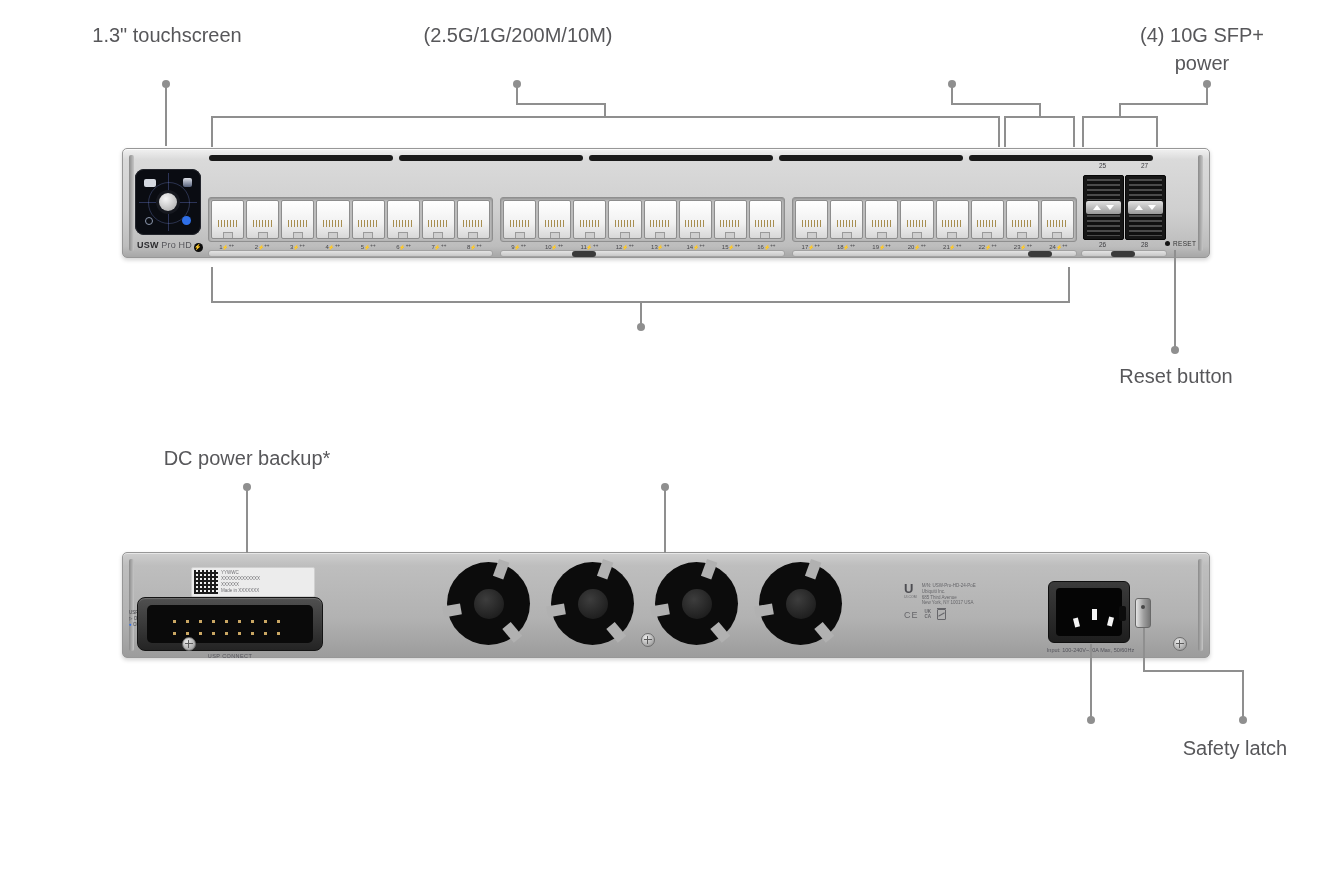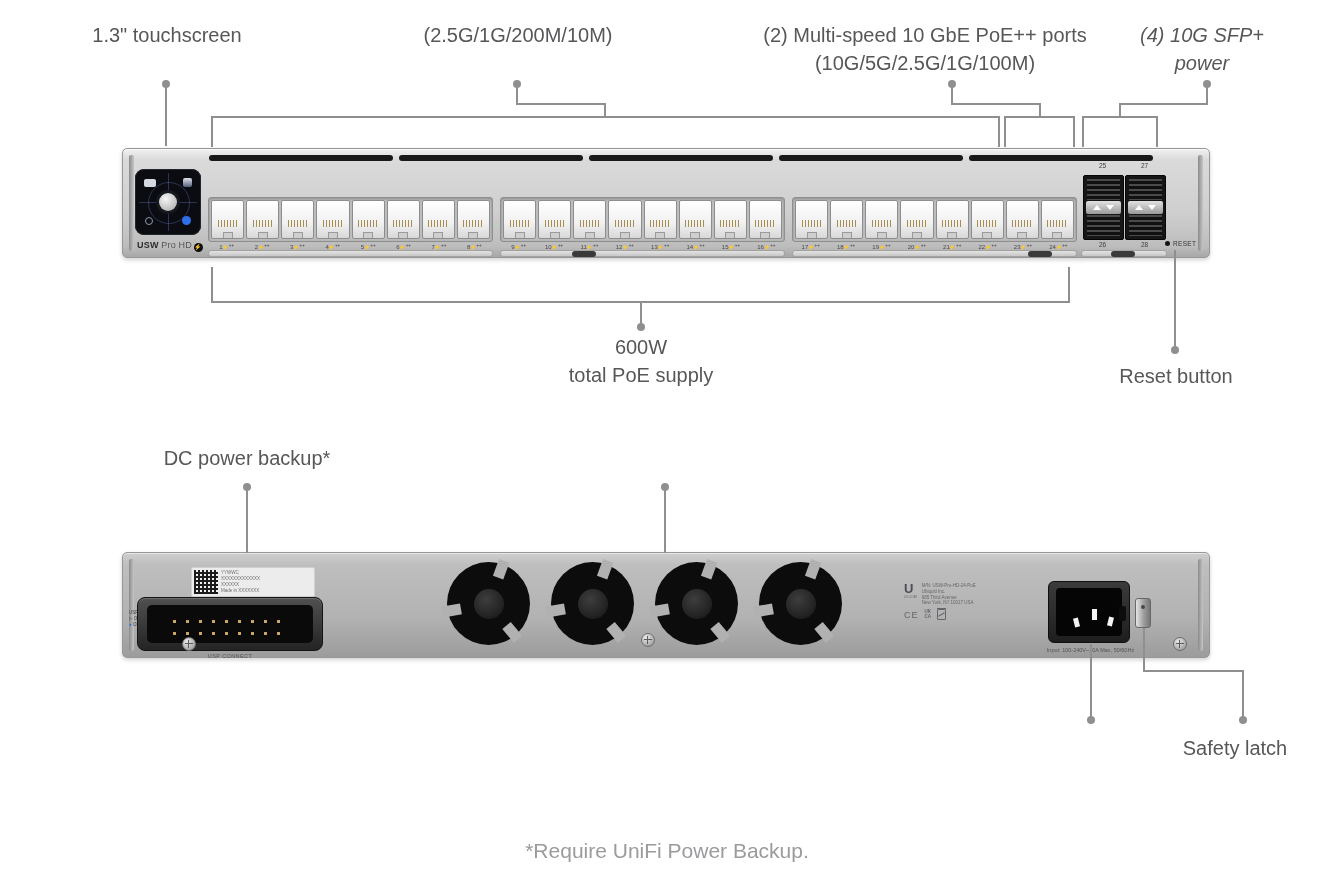--- a/index.html
+++ b/index.html
@@ -138,25 +138,21 @@
 <body>
 
 <div class="canvas">
 
   <div class="lbl" style="left:17px;top:21px;width:300px;">
     <div>1.3" touchscreen</div>
   </div>
   <div class="lbl" style="left:317px;top:21px;width:402px;">
     <div>(2.5G/1G/200M/10M)</div>
   </div>
-  <div class="lbl" style="left:725px;top:21px;width:400px;">
-    <div>(2) Multi-speed 10 GbE PoE++ ports</div>
-    <div>(10G/5G/2.5G/1G/100M)</div>
-  </div>
-  <div class="lbl" style="left:1122px;top:21px;width:160px;font-style:italic;">
+  <div class="lbl" style="left:1122px;top:21px;width:160px;">
     <div>(4) 10G SFP+</div>
     <div>power</div>
   </div>
 
   <div class="ldot" style="left:162px;top:80px;"></div>
   <div class="v" style="left:165px;top:84px;height:62px;"></div>
 
   <div class="ldot" style="left:513px;top:80px;"></div>
   <div class="v" style="left:516px;top:84px;height:20px;"></div>
   <div class="h" style="left:516px;top:103px;width:90px;"></div>
@@ -332,24 +328,20 @@
       <span class="reset-dot"></span>
       <span>RESET</span>
     </div>
   </div>
 
   <div class="v" style="left:211px;top:267px;height:36px;"></div>
   <div class="v" style="left:1068px;top:267px;height:36px;"></div>
   <div class="h" style="left:211px;top:301px;width:859px;"></div>
   <div class="v" style="left:640px;top:301px;height:24px;"></div>
   <div class="ldot" style="left:637px;top:323px;"></div>
-  <div class="lbl" style="left:491px;top:333px;width:300px;">
-    <div>600W</div>
-    <div>total PoE supply</div>
-  </div>
 
   <div class="v" style="left:1174px;top:250px;height:100px;"></div>
   <div class="ldot" style="left:1171px;top:346px;"></div>
   <div class="lbl" style="left:97px;top:444px;width:300px;">DC power backup*</div>
 
   <div class="lbl" style="left:1066px;top:362px;width:220px;">Reset button</div>
   <div class="ldot" style="left:243px;top:483px;"></div>
   <div class="v" style="left:246px;top:489px;height:64px;"></div>
   <div class="ldot" style="left:661px;top:483px;"></div>
   <div class="v" style="left:664px;top:489px;height:64px;"></div>
@@ -451,14 +443,13 @@
 
   <div class="v" style="left:1090px;top:644px;height:76px;"></div>
   <div class="ldot" style="left:1087px;top:716px;"></div>
   <div class="v" style="left:1143px;top:628px;height:44px;"></div>
   <div class="h" style="left:1143px;top:670px;width:101px;"></div>
   <div class="v" style="left:1242px;top:670px;height:50px;"></div>
   <div class="ldot" style="left:1239px;top:716px;"></div>
 
   <div class="lbl" style="left:1110px;top:734px;width:250px;">Safety latch</div>
 
-  <div class="lbl muted" style="left:417px;top:837px;width:500px;">*Require UniFi Power Backup.</div>
 </div>
 
 </body></html>

